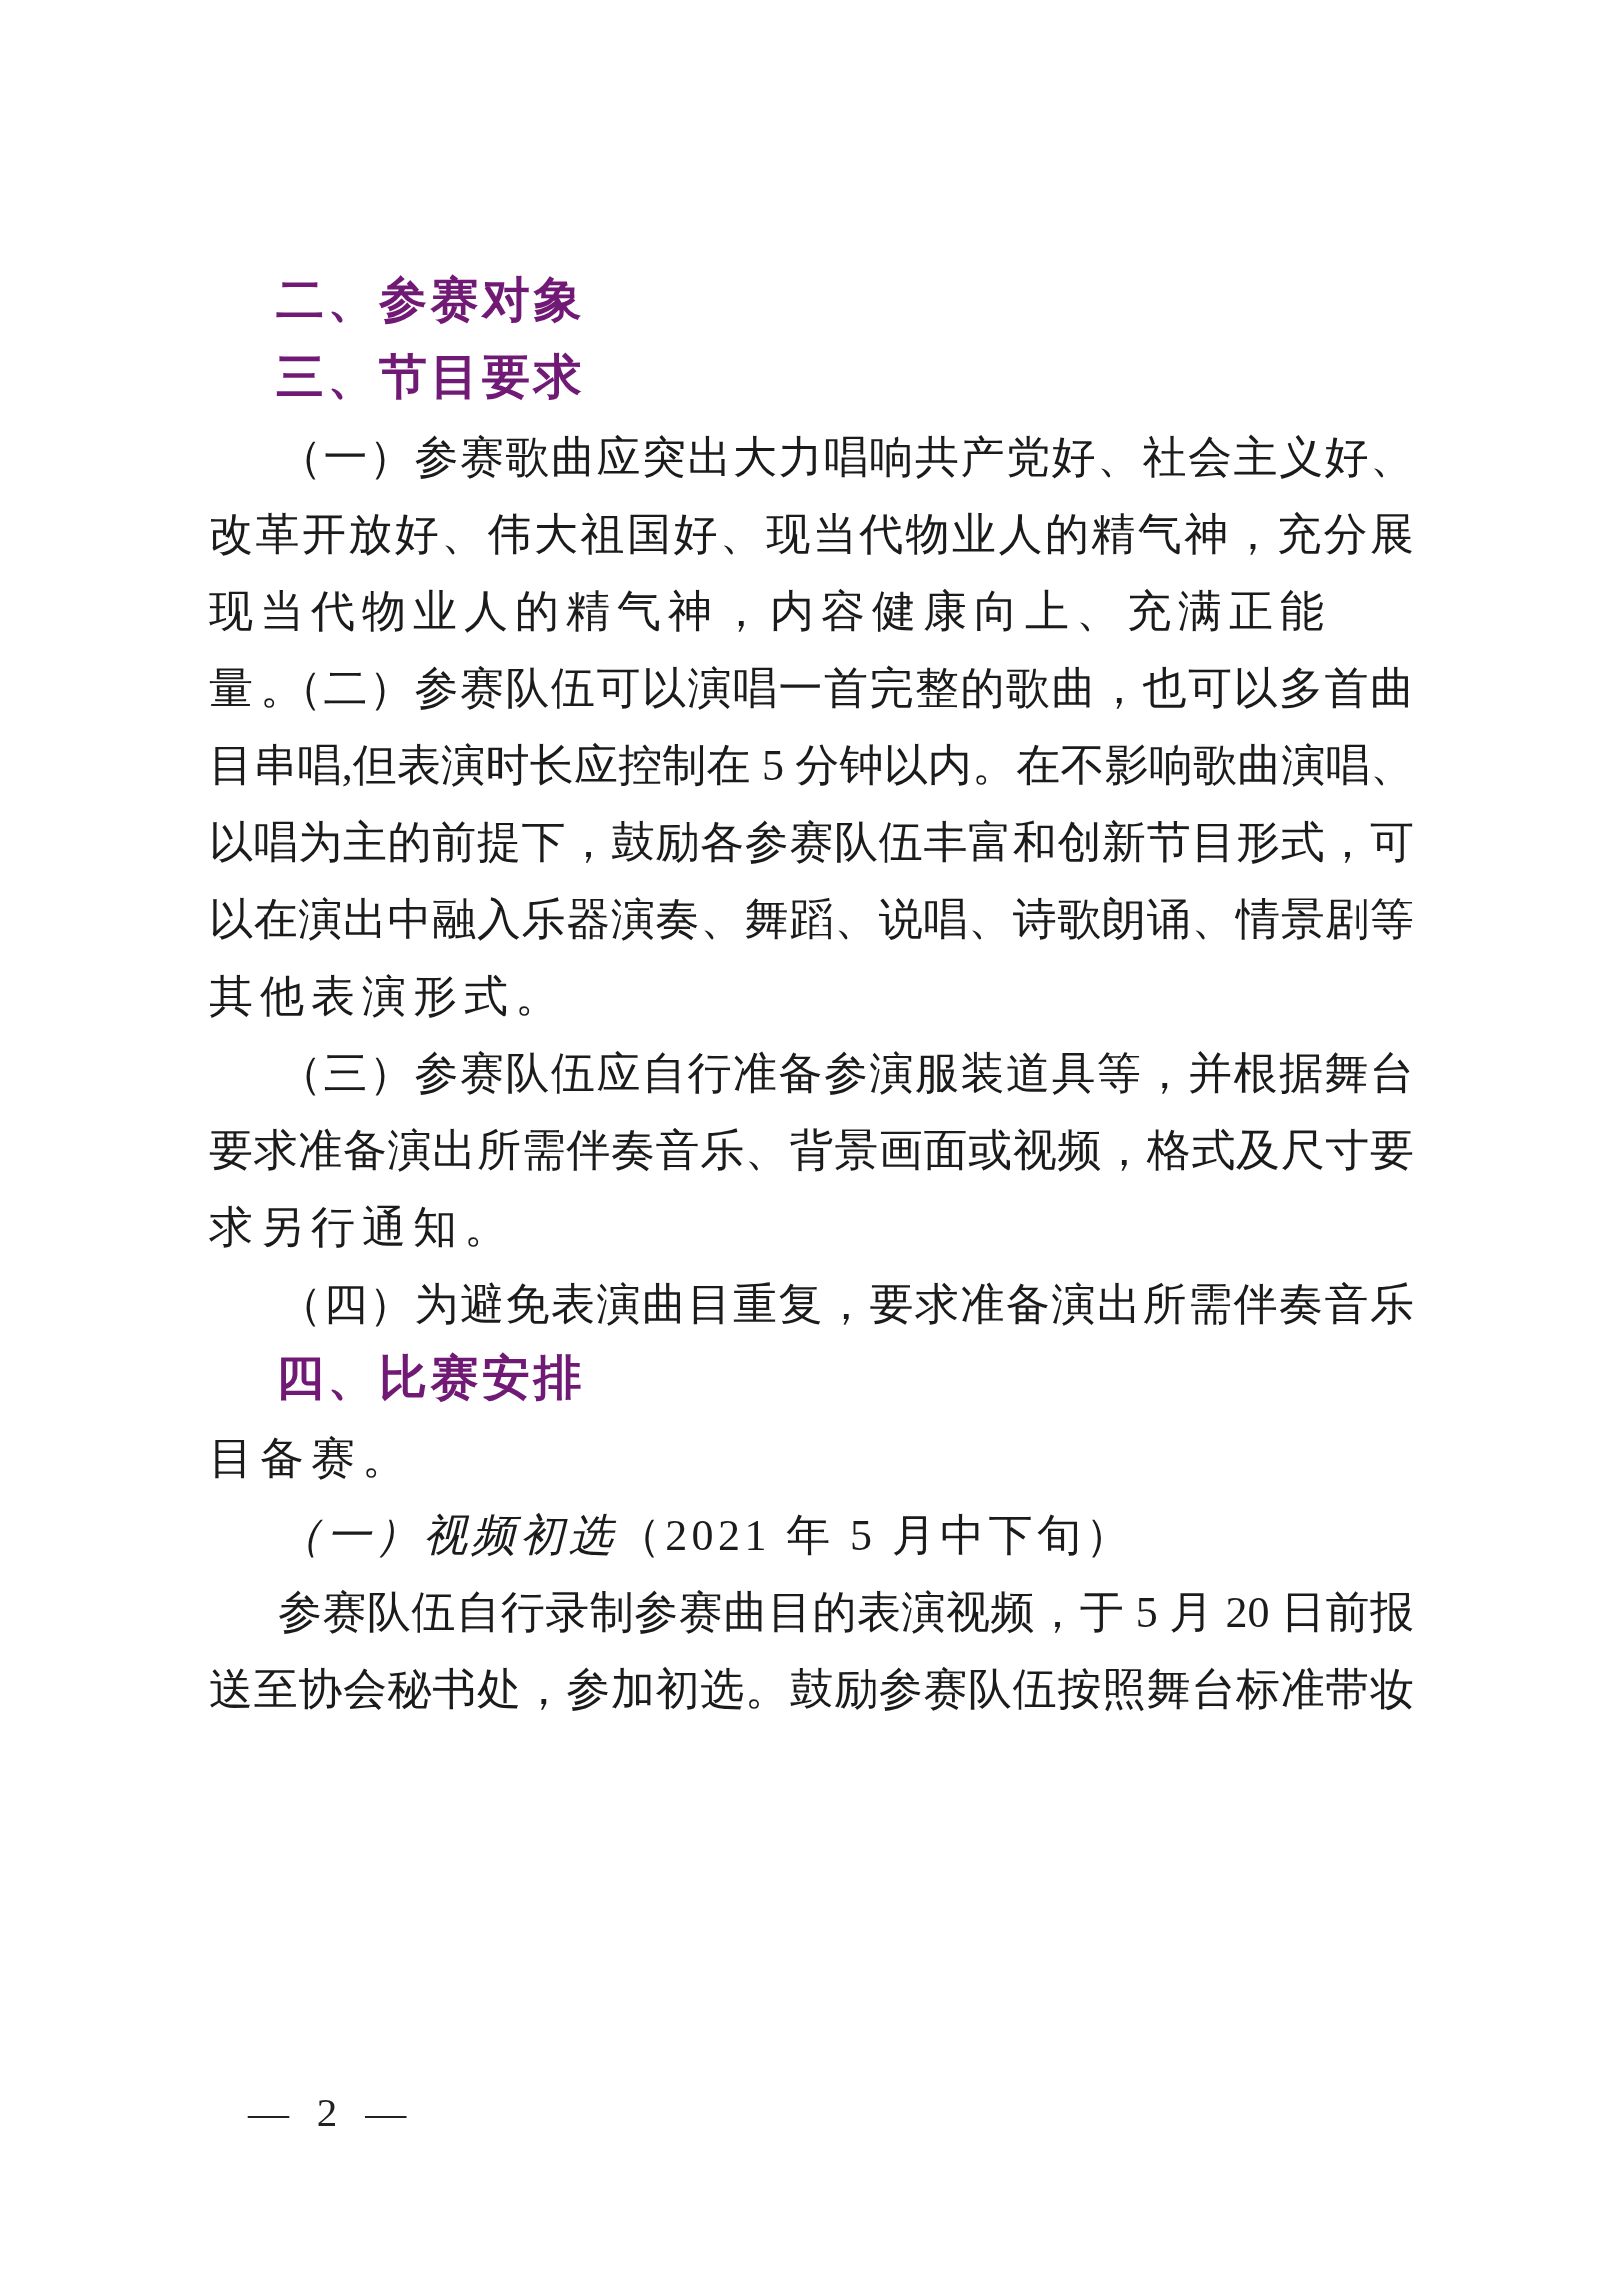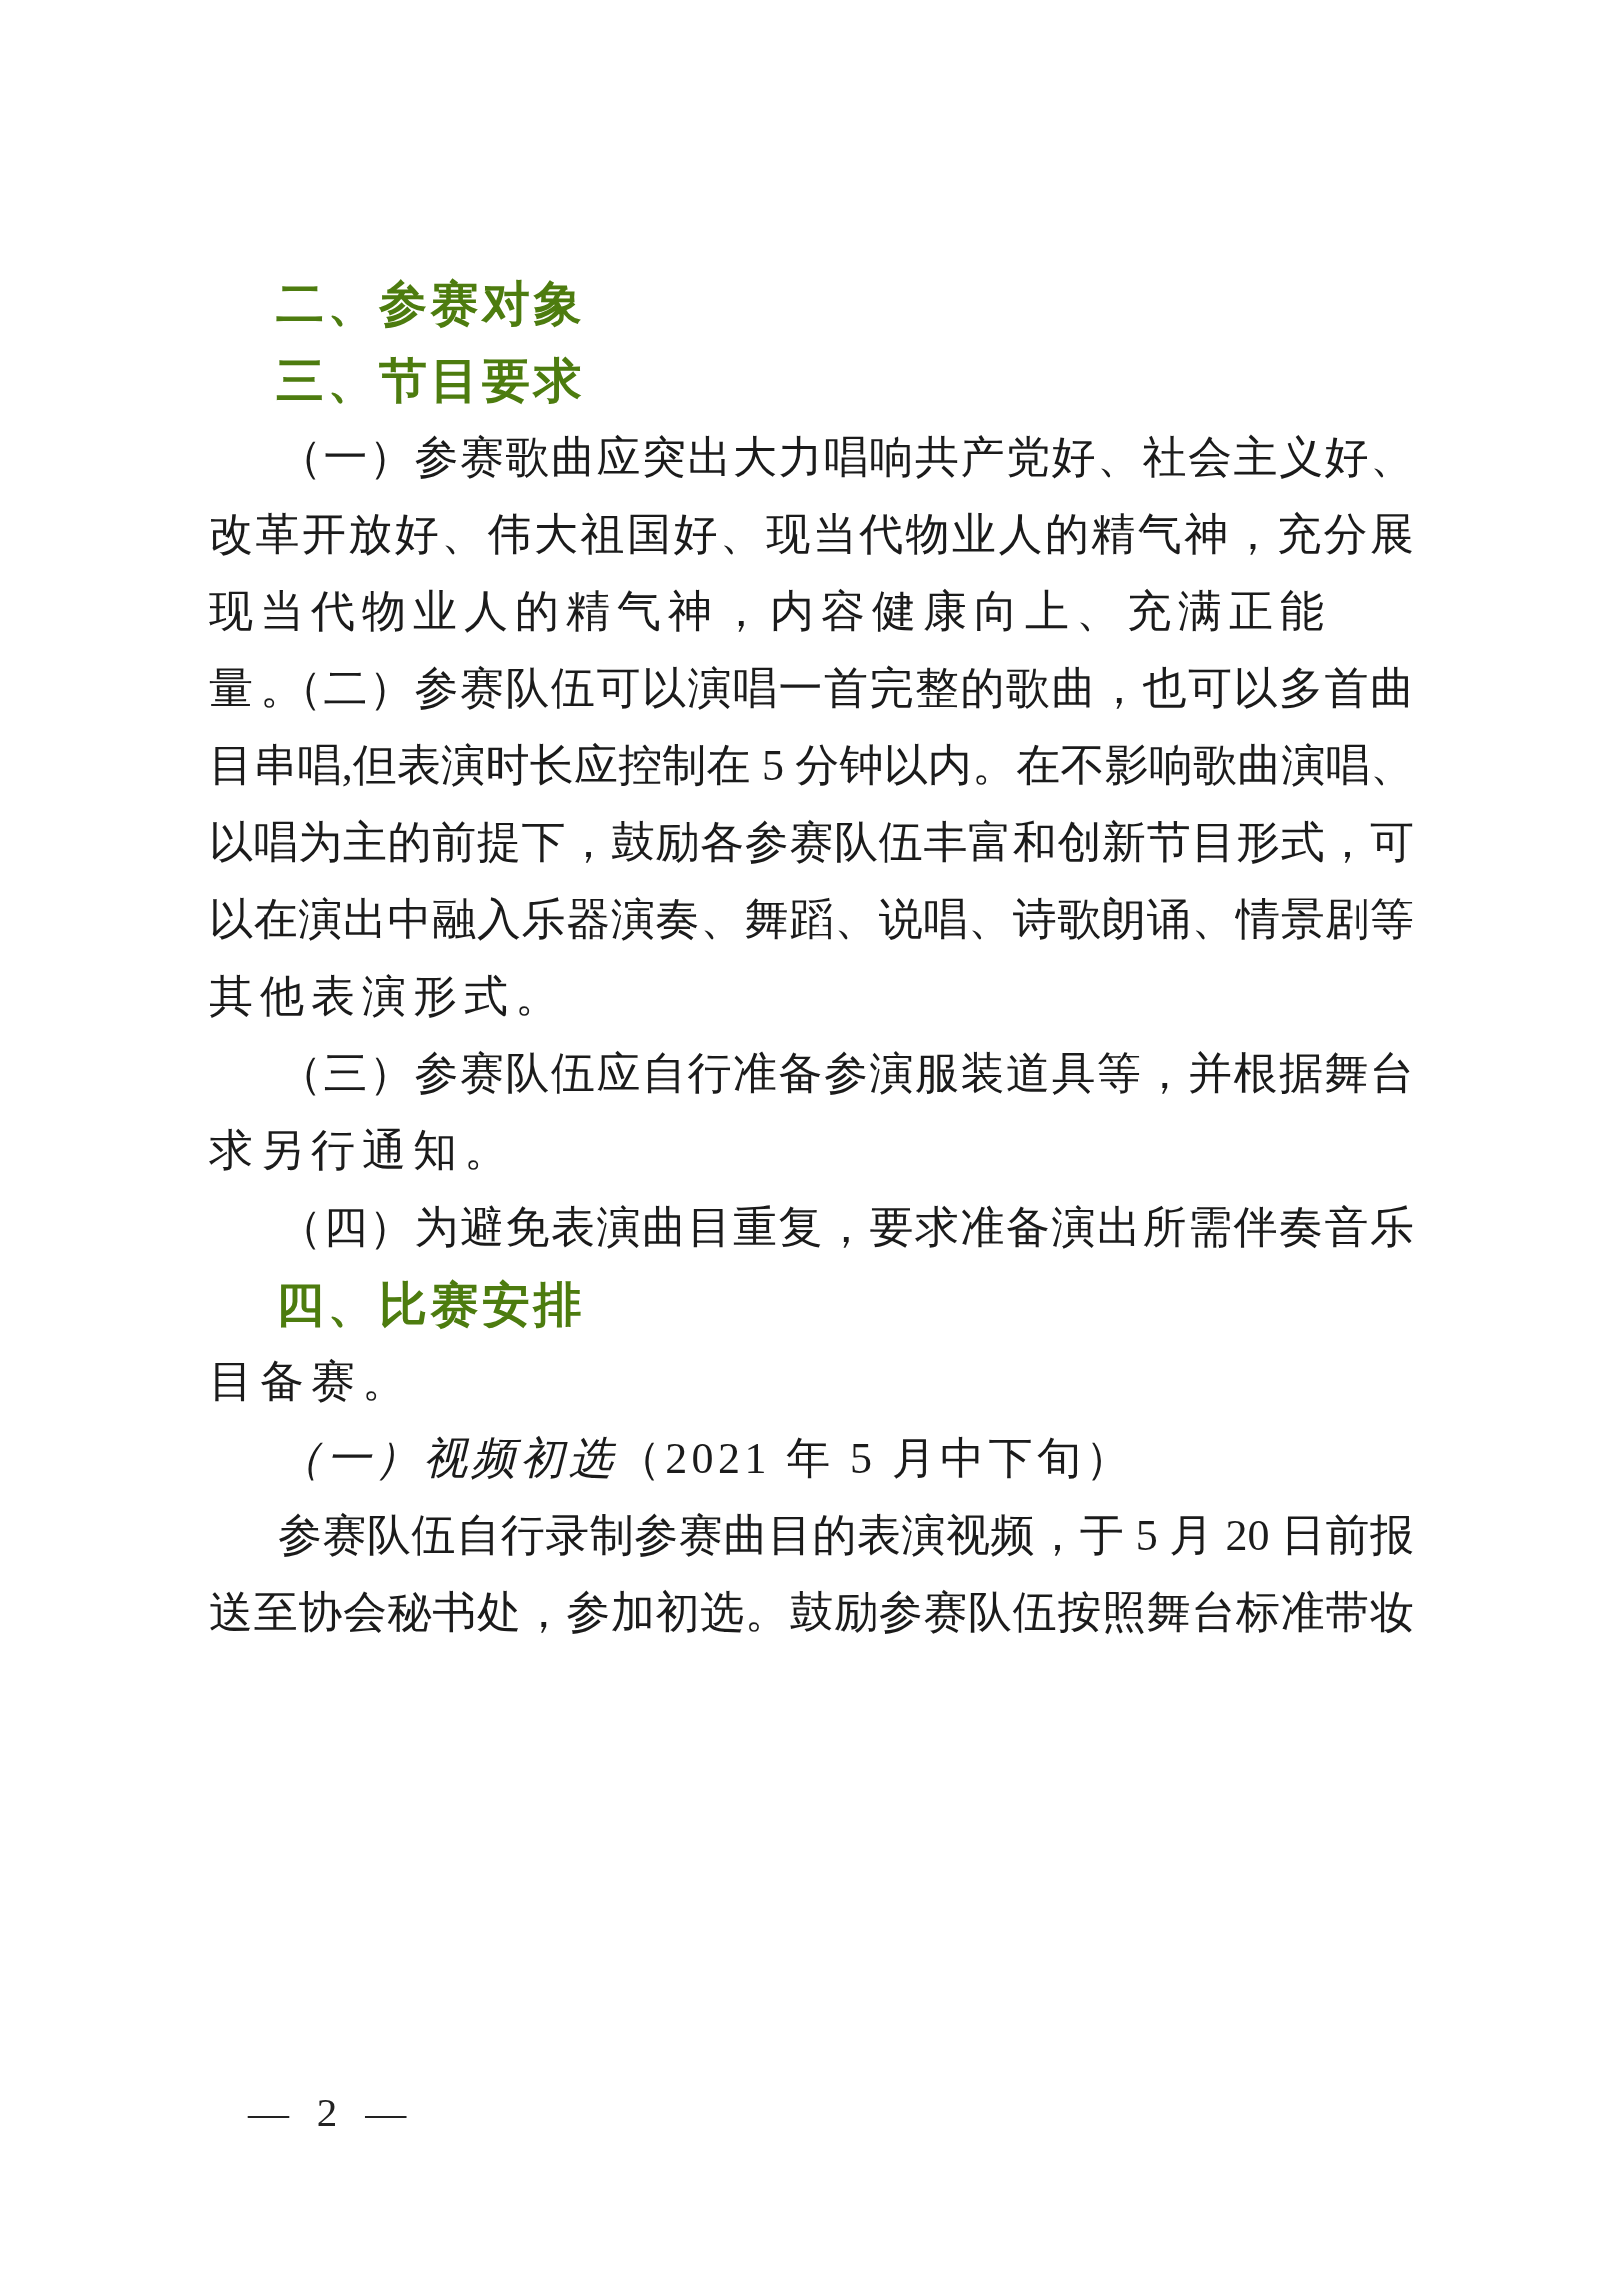--- a/index.html
+++ b/index.html
@@ -24,26 +24,26 @@
     font-size:44px;
   }
   
   .j {
     text-align:justify;
     text-align-last:justify;
   }
   .ln-first { padding-left:69px; }
   .ln-end   { letter-spacing:7px; }
   .ln-heading {
-    font-family:Liberation Sans, sans-serif;
+    font-family:Liberation Mono, monospace;
     font-weight:700;
     font-size:48px;
     padding-left:67px;
     letter-spacing:3.5px;
-    color:#4d7c0f;
+    color:#701a75;
   }
   .ln-sub {
     padding-left:69px;
     letter-spacing:4.4px;
   }
   .ln-sub .sub-main { font-style:italic;margin-top:23px; }
   .page-number {
     position:absolute;
     left:248px; top:2088px;
     font-size:41px;
@@ -60,20 +60,21 @@
     <div class="ln ln-heading">三、节目要求</div>
     <div class="ln ln-first j">（一）参赛歌曲应突出大力唱响共产党好、社会主义好、</div>
     <div class="ln j">改革开放好、伟大祖国好、现当代物业人的精气神，充分展</div>
     <div class="ln ln-end">现当代物业人的精气神，内容健康向上、充满正能量。</div>
     <div class="ln ln-first j">（二）参赛队伍可以演唱一首完整的歌曲，也可以多首曲</div>
     <div class="ln j">目串唱,但表演时长应控制在 5 分钟以内。在不影响歌曲演唱、</div>
     <div class="ln j">以唱为主的前提下，鼓励各参赛队伍丰富和创新节目形式，可</div>
     <div class="ln j">以在演出中融入乐器演奏、舞蹈、说唱、诗歌朗诵、情景剧等</div>
     <div class="ln ln-end">其他表演形式。</div>
     <div class="ln ln-first j">（三）参赛队伍应自行准备参演服装道具等，并根据舞台</div>
+    <div class="ln j">要求准备演出所需伴奏音乐、背景画面或视频，格式及尺寸要</div>
     <div class="ln ln-end">求另行通知。</div>
     <div class="ln ln-first j">（四）为避免表演曲目重复，要求准备演出所需伴奏音乐</div>
     <div class="ln ln-heading">四、比赛安排</div>
     <div class="ln ln-end">目备赛。</div>
     <div class="ln ln-sub">
       <span class="sub-main">（一）视频初选</span><span class="sub-paren">（2021 年 5 月中下旬）</span>
     </div>
     <div class="ln ln-first j">参赛队伍自行录制参赛曲目的表演视频，于 5 月 20 日前报</div>
     <div class="ln j">送至协会秘书处，参加初选。鼓励参赛队伍按照舞台标准带妆</div>
   </div>

